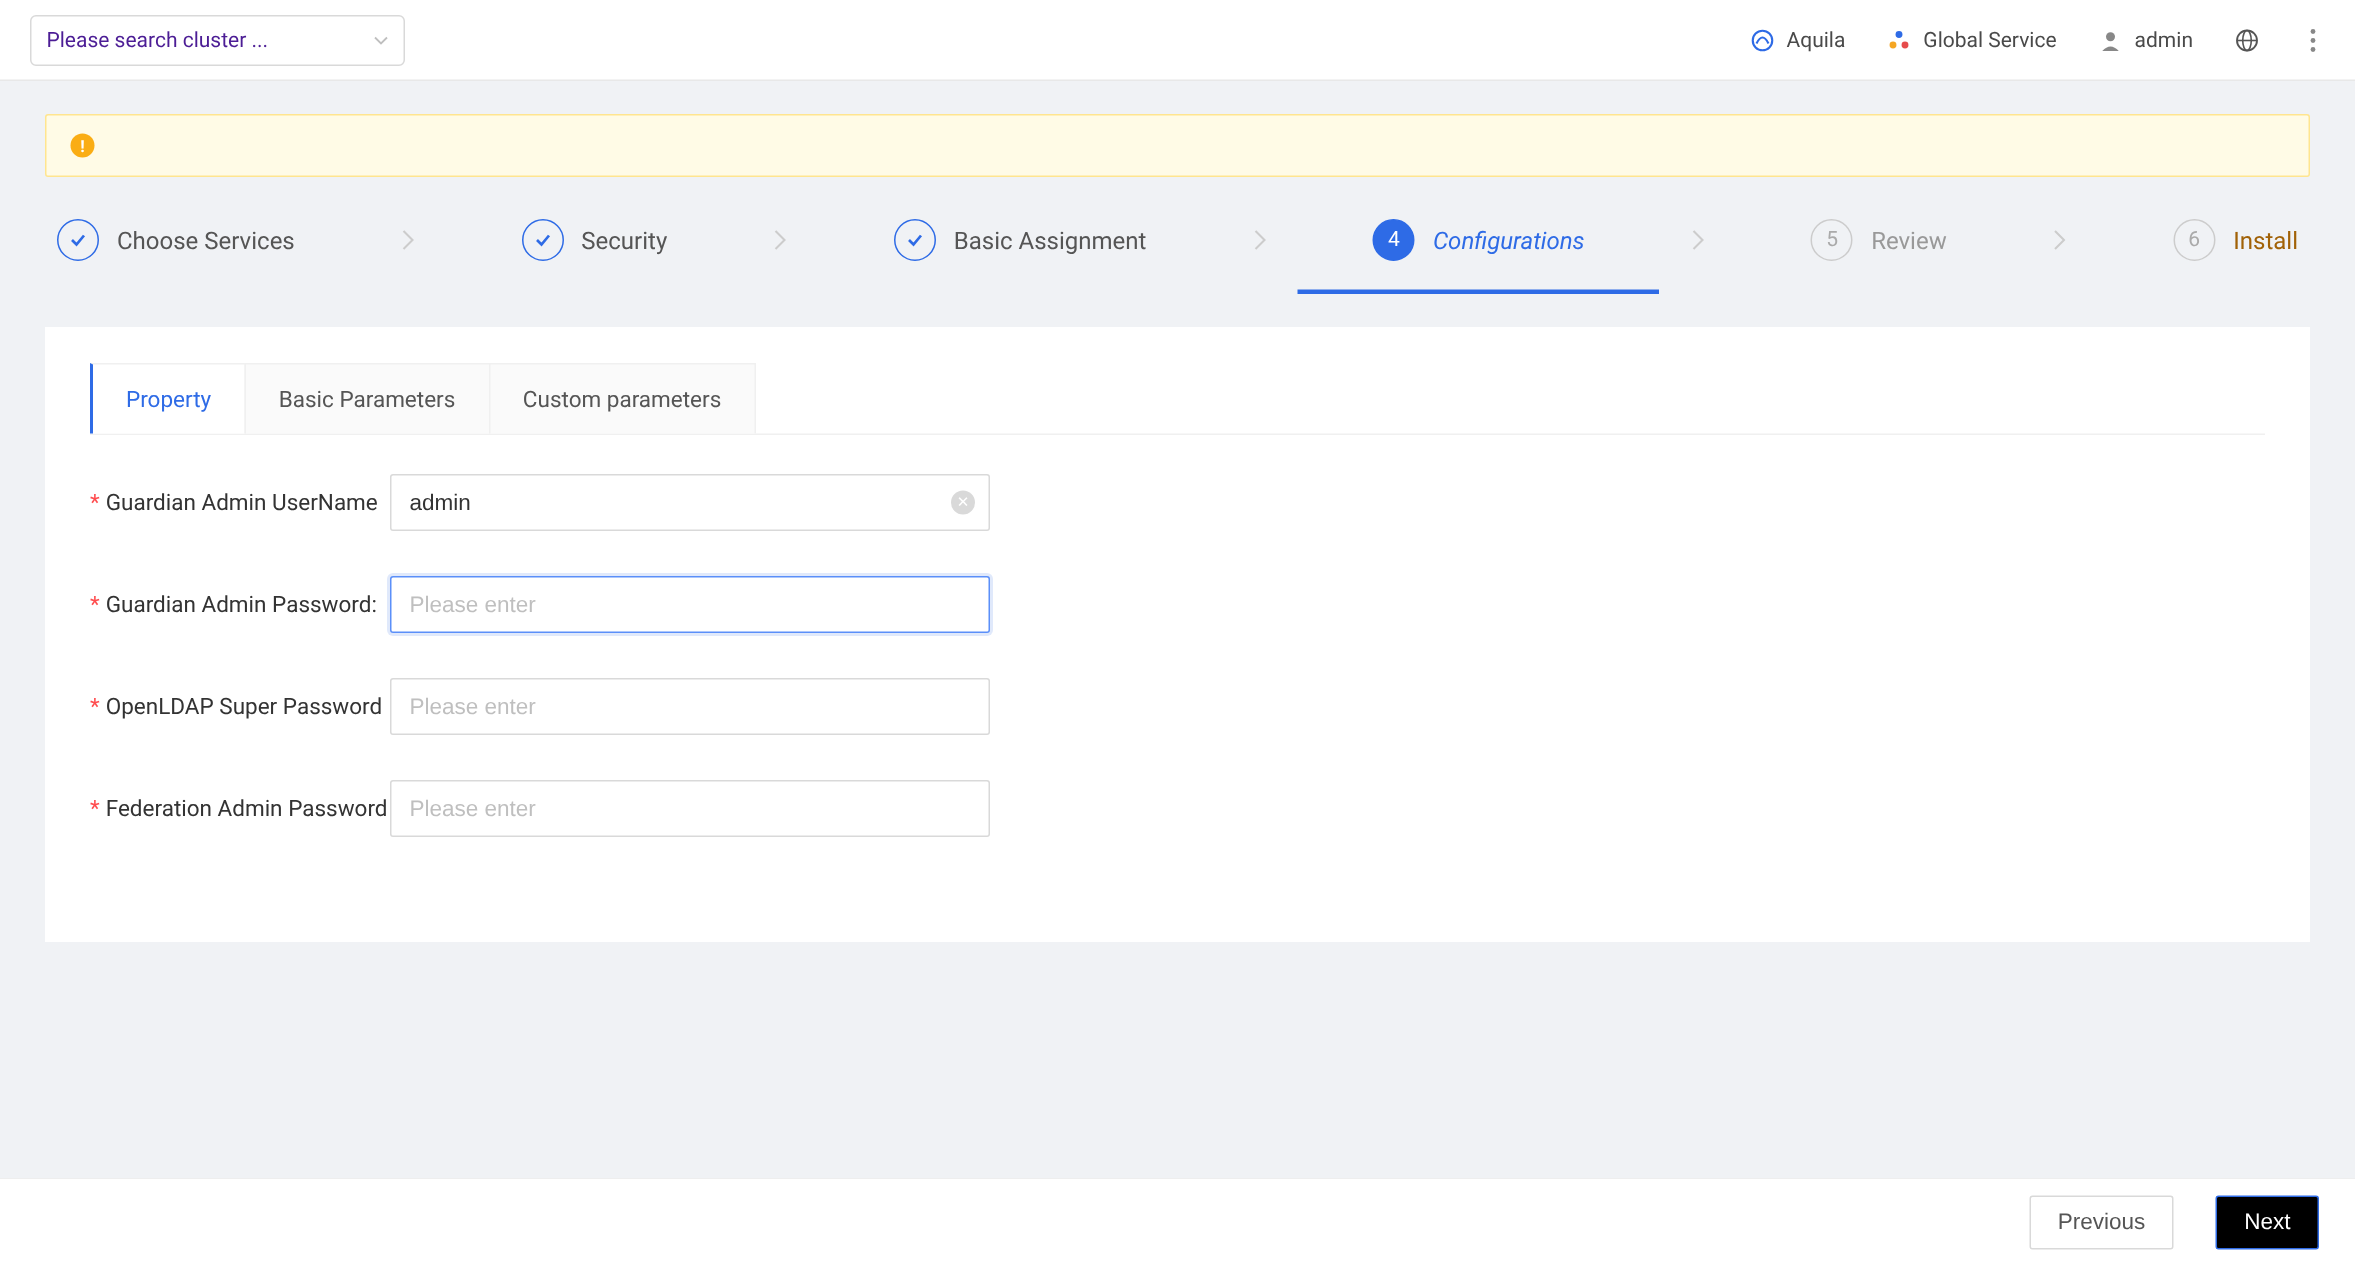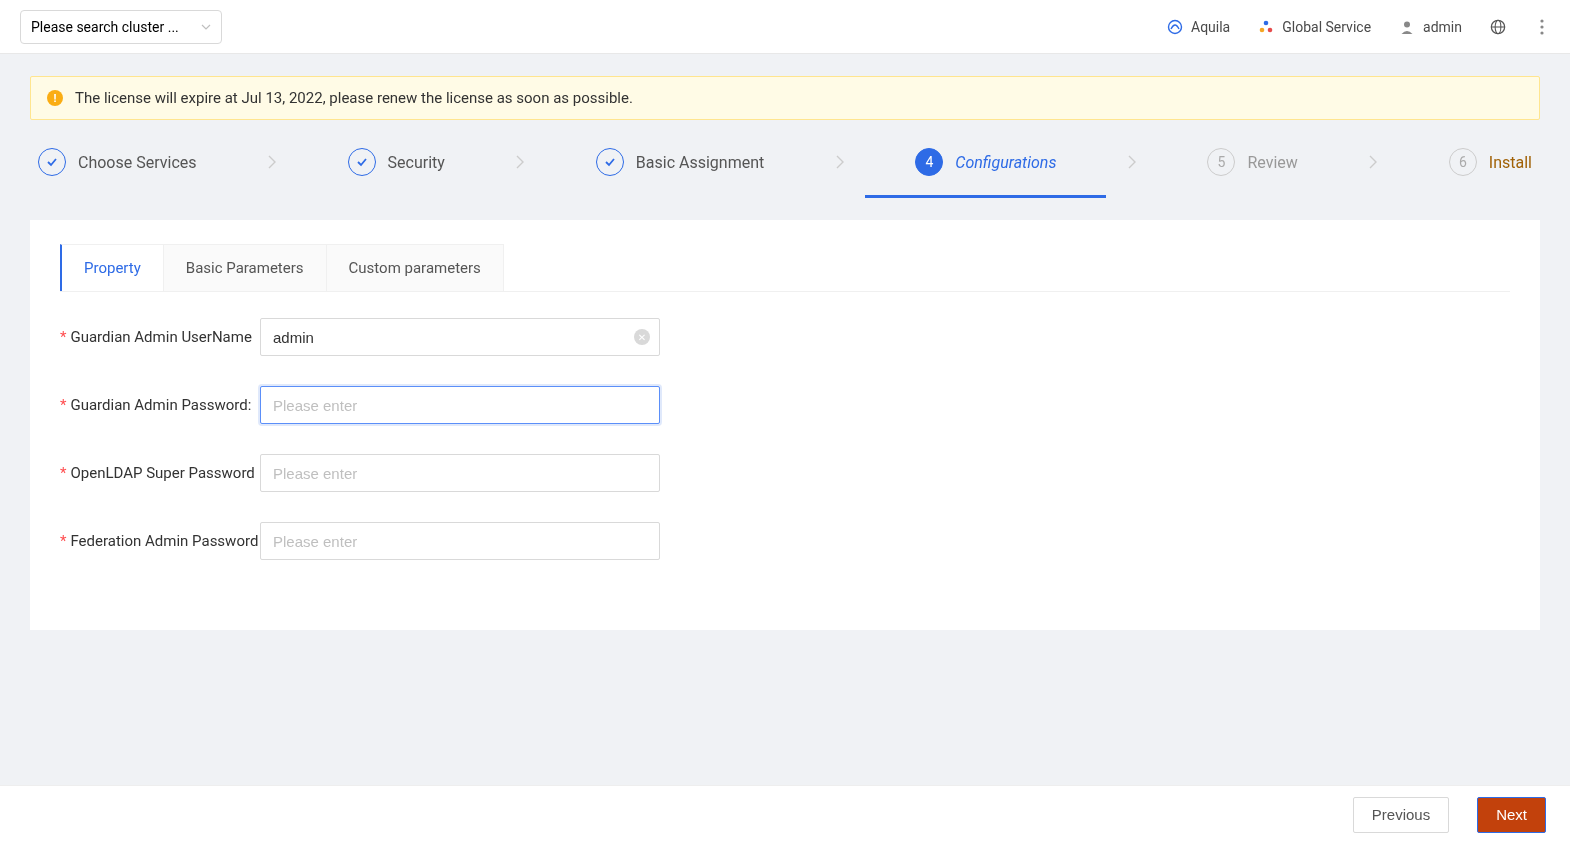--- a/index.html
+++ b/index.html
@@ -1,20 +1,20 @@
 <!DOCTYPE html>
 <html><head>
 <meta charset="utf-8">
 <style>
   * { box-sizing: border-box; margin: 0; padding: 0; }
   body { font-family: -apple-system, BlinkMacSystemFont, "Segoe UI", Roboto, "Helvetica Neue", Arial, sans-serif; background: #fff; color: #333; font-size: 14px; }
   
   
   .topbar { height: 54px; display: flex; align-items: center; padding: 0 20px; border-bottom: 1px solid #e8e8e8; }
-  .search-cluster { width: 202px; height: 34px; border: 1px solid #d9d9d9; border-radius: 4px; display: flex; align-items: center; padding: 0 10px; color: #000000; cursor: pointer; justify-content: space-between; }
+  .search-cluster { width: 250px; height: 34px; border: 1px solid #d9d9d9; border-radius: 4px; display: flex; align-items: center; padding: 0 10px; color: #4c1d95; cursor: pointer; justify-content: space-between; }
   .search-cluster .chev { color: #bfbfbf; }
   .topbar-right { margin-left: auto; display: flex; align-items: flex-end; gap: 28px; }
   .top-item { display: flex; align-items: center; gap: 8px; color: #4a4a4a; cursor: pointer; }
   .top-item .ic { width: 16px; height: 16px; display: inline-flex; align-items: center; justify-content: center; }
   
   
   .page-body { background: #f0f2f5; padding: 22px 30px 90px 30px; min-height: calc(100vh - 54px - 50px); }
   
   
   .warning { background: #fffbe6; border: 1px solid #ffe58f; border-radius: 2px; padding: 12px 16px; display: flex; align-items: center; gap: 12px; margin-bottom: 24px; }
@@ -55,21 +55,21 @@
   .inputwrap { position: relative; width: 400px; }
   .txt-input { width: 100%; height: 38px; border: 1px solid #d9d9d9; border-radius: 2px; padding: 0 30px 0 12px; font-size: 15px; color: #333; outline: none; }
   .txt-input::placeholder { color: #bfbfbf; }
   .txt-input.focused { border: 1.5px solid #5b8ff9; box-shadow: 0 0 0 2px rgba(45,107,230,0.15); }
   .clear-x { position: absolute; right: 10px; top: 50%; transform: translateY(-50%); width: 16px; height: 16px; background: #d9d9d9; border-radius: 50%; color: #fff; display:inline-flex; align-items:center; justify-content:center; font-size:10px; cursor:pointer;}
   
   
   .footer { position: fixed; bottom: 0; left: 0; right: 0; height: 58px; background: #fff; border-top: 1px solid #eee; display: flex; align-items: center; justify-content: flex-end; padding: 0 24px; gap: 28px; }
   .btn { height: 36px; padding: 0 18px; border-radius: 2px; font-size: 15px; cursor: pointer; display:inline-flex; align-items:center;}
   .btn-default { background: #fff; border: 1px solid #d9d9d9; color: #555; }
-  .btn-primary { background: #c2410c; border: 1px solid #2e6be6; color: #fff; justify-content: center; }
+  .btn-primary { background: #000000; border: 1px solid #2e6be6; color: #fff; justify-content: center; }
   
   svg { display:block; }
 </style>
 </head>
 <body>
 
 <div class="topbar">
   <div class="search-cluster">
     <span>Please search cluster ...</span>
     <span class="chev">
@@ -125,21 +125,20 @@
           </svg>
       </span>
     </div>
   </div>
 </div>
 
 <div class="page-body">
 
   <div class="warning">
     <span class="w-icon">!</span>
-    <span class="w-text">The license will expire at Jul 13, 2022, please renew the license as soon as possible.</span>
   </div>
 
   <div class="steps-row">
     <div class="step-chunk">
       <span class="step-marker done">
         <svg width="14" height="14" viewBox="0 0 14 14">
             <path d="M3 7 L6 10 L11 4" stroke="#2e6be6" stroke-width="1.8" fill="none"></path>
           </svg>
       </span>
       <span class="step-label">Choose Services</span>

